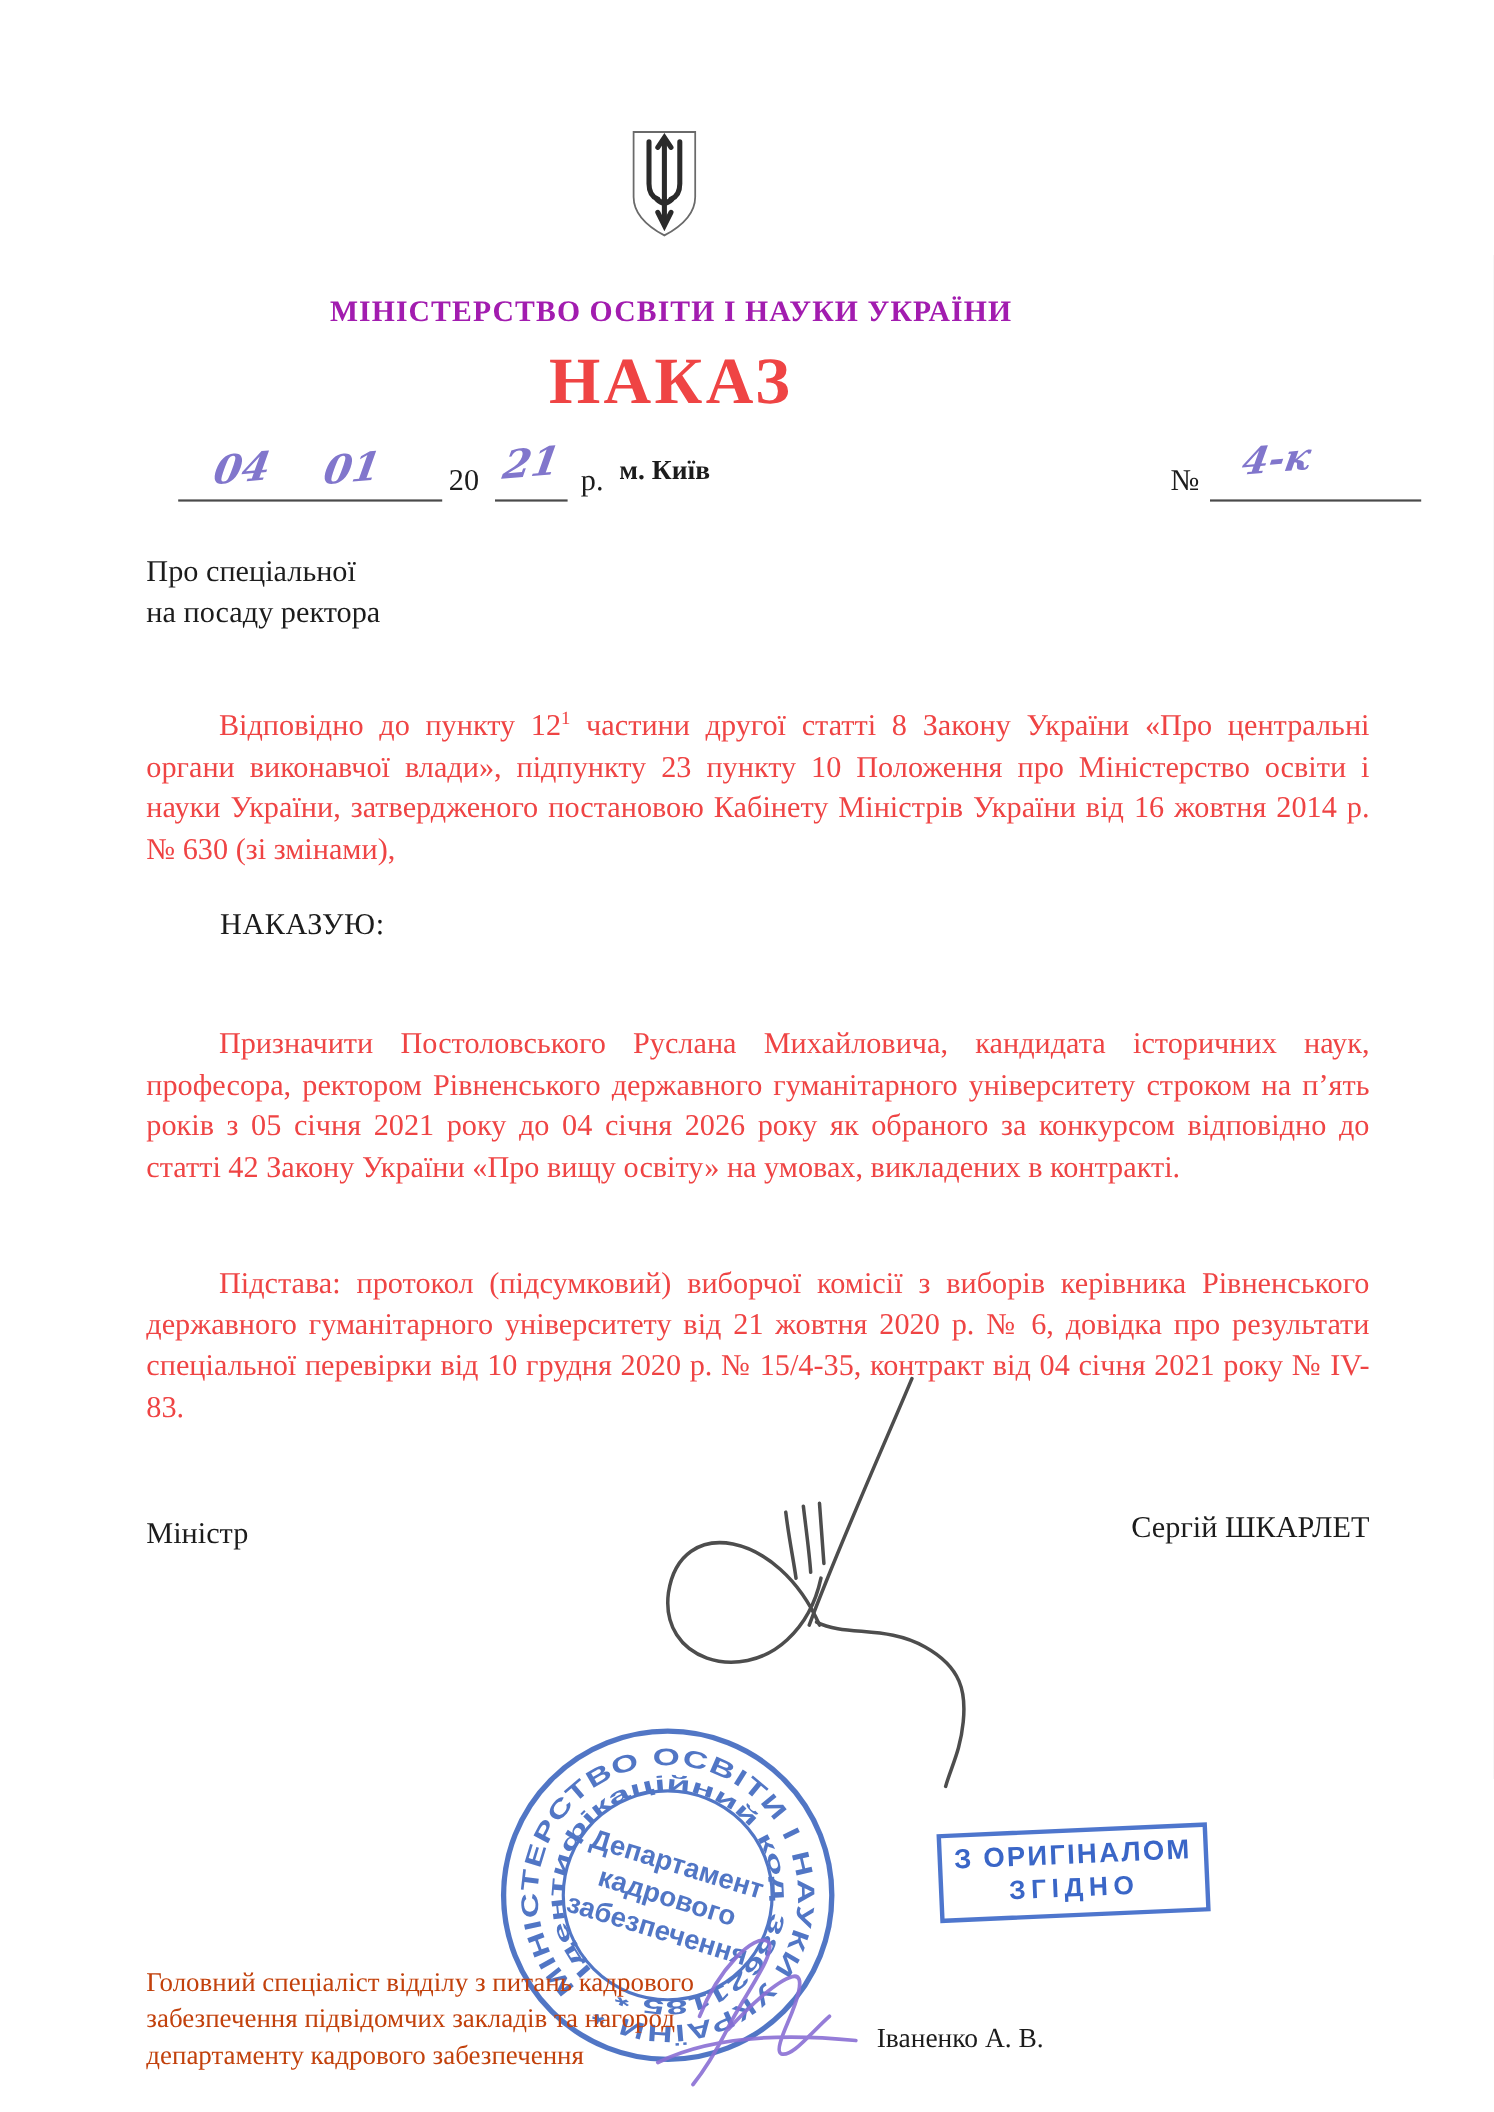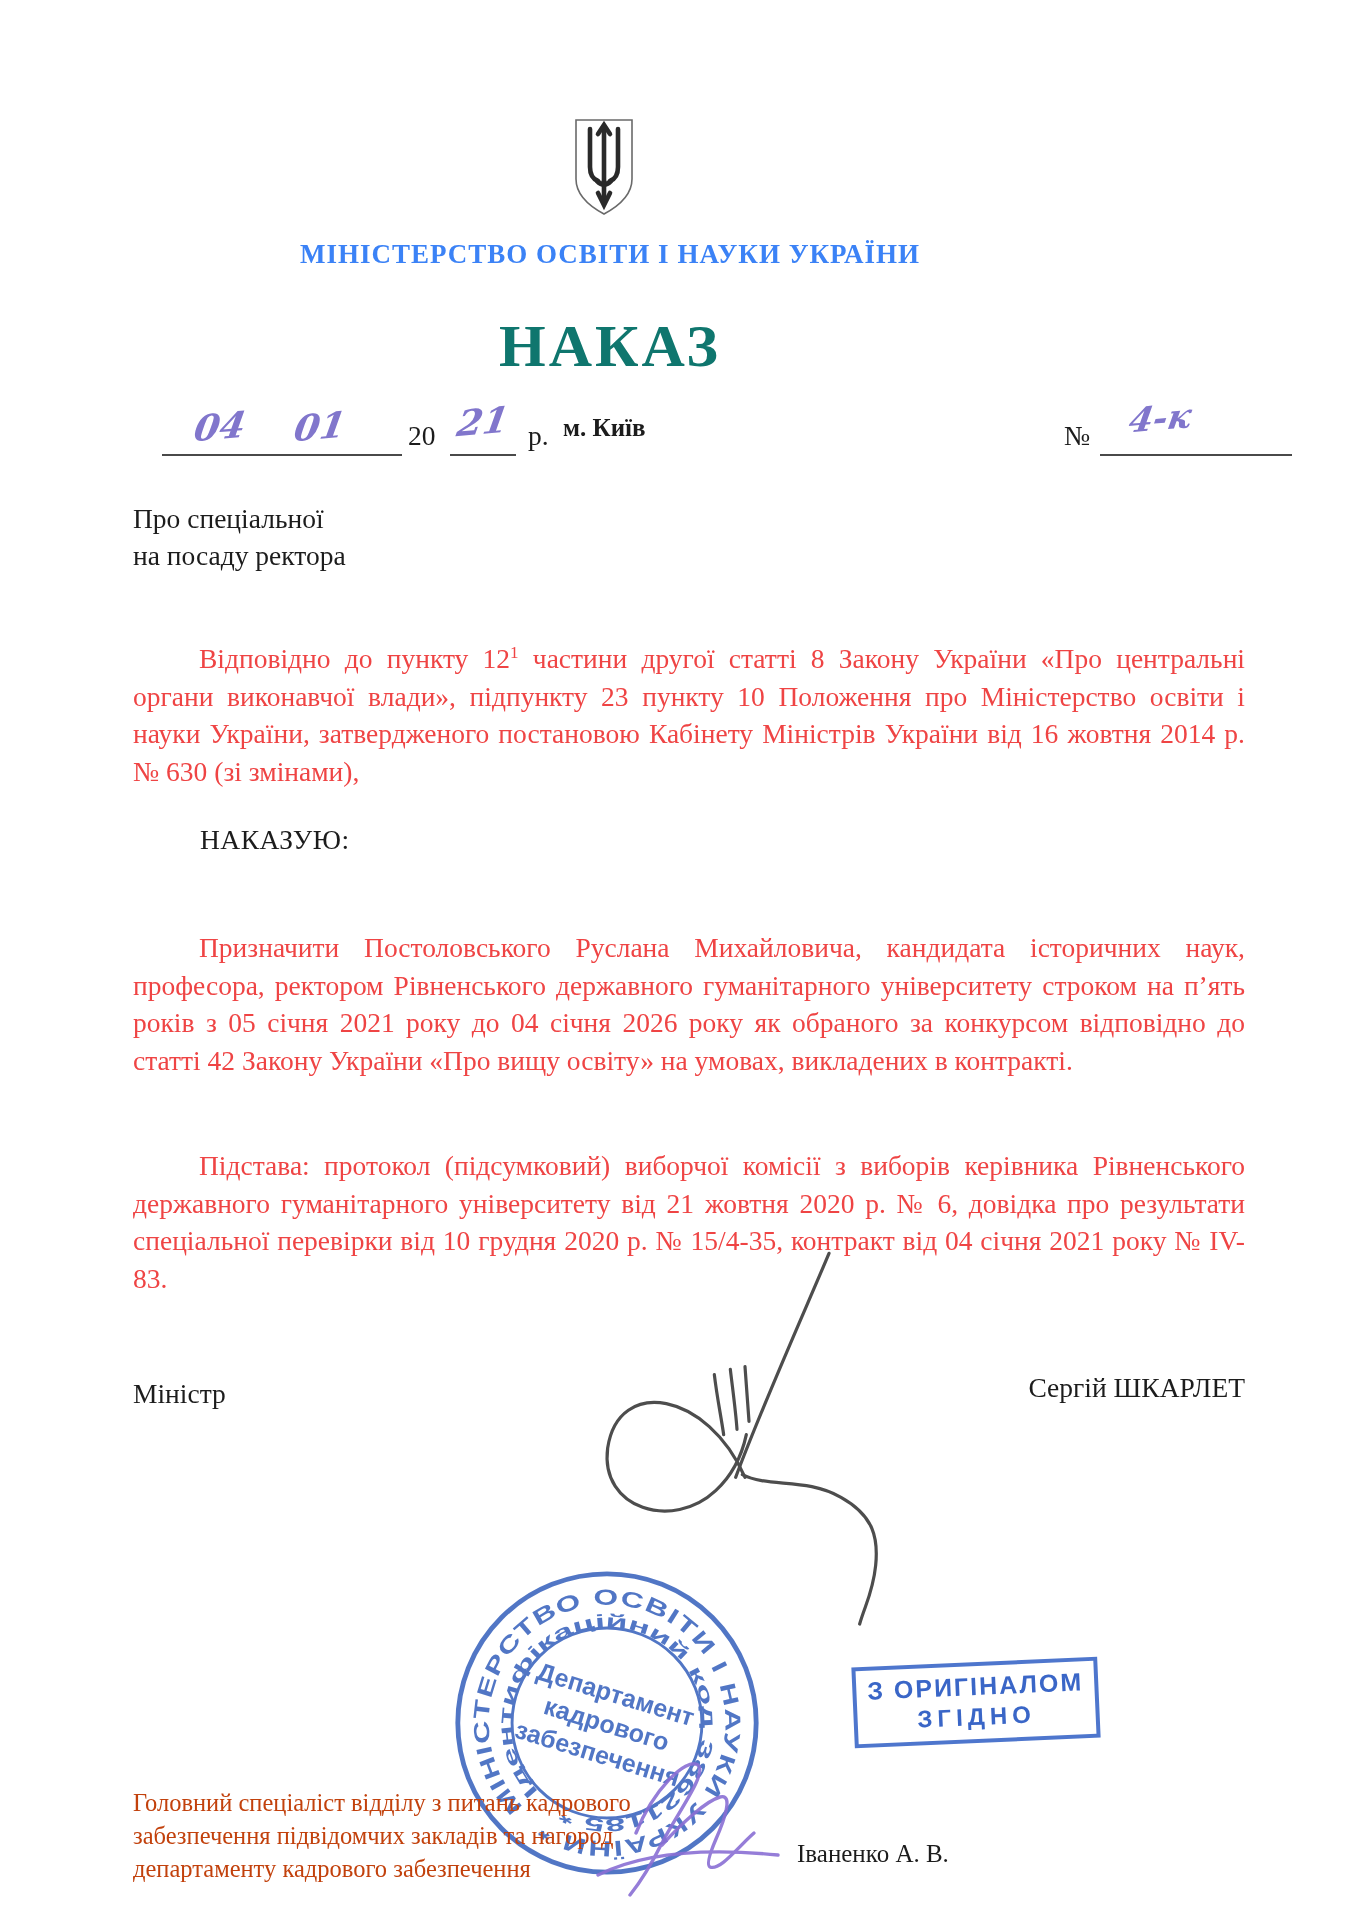--- a/index.html
+++ b/index.html
@@ -3,22 +3,22 @@
 <meta charset="utf-8">
 <style>
   html,body{margin:0;padding:0;background:#e8e8e8;}
   .page{
     position:relative;width:1358px;height:1920px;margin:0 auto;
     background:#ffffff;overflow:hidden;
     font-family:"Liberation Serif", serif;color:#1c1c1c;
   }
   .abs{position:absolute;}
   .centered{left:0;width:1220px;text-align:center;}
-  .ministry-title{top:239px;font-size:27px;font-weight:bold;letter-spacing:1px;color:#3b82f6;}
-  .doc-type{top:312px;font-size:60px;font-weight:bold;letter-spacing:3px;color:#0f766e;}
+  .ministry-title{top:268px;font-size:27px;font-weight:bold;letter-spacing:1px;color:#a21caf;}
+  .doc-type{top:312px;font-size:60px;font-weight:bold;letter-spacing:3px;color:#ef4444;}
   .kyiv{left:563px;top:414px;font-size:25px;font-weight:bold;}
   .para{
     left:133px;width:1112px;font-size:27.5px;line-height:37.6px;
     text-align:justify;color:#ef4444;
   }
   .indent{text-indent:66px;}
   .subject{left:133px;top:500px;font-size:27.5px;line-height:37px;}
   .order-word{left:200px;top:824px;font-size:27.5px;letter-spacing:0.5px;}
   .minister{left:133px;top:1378px;font-size:27.5px;}
   .minister-name{left:900px;top:1372px;width:345px;text-align:right;font-size:27.5px;}

